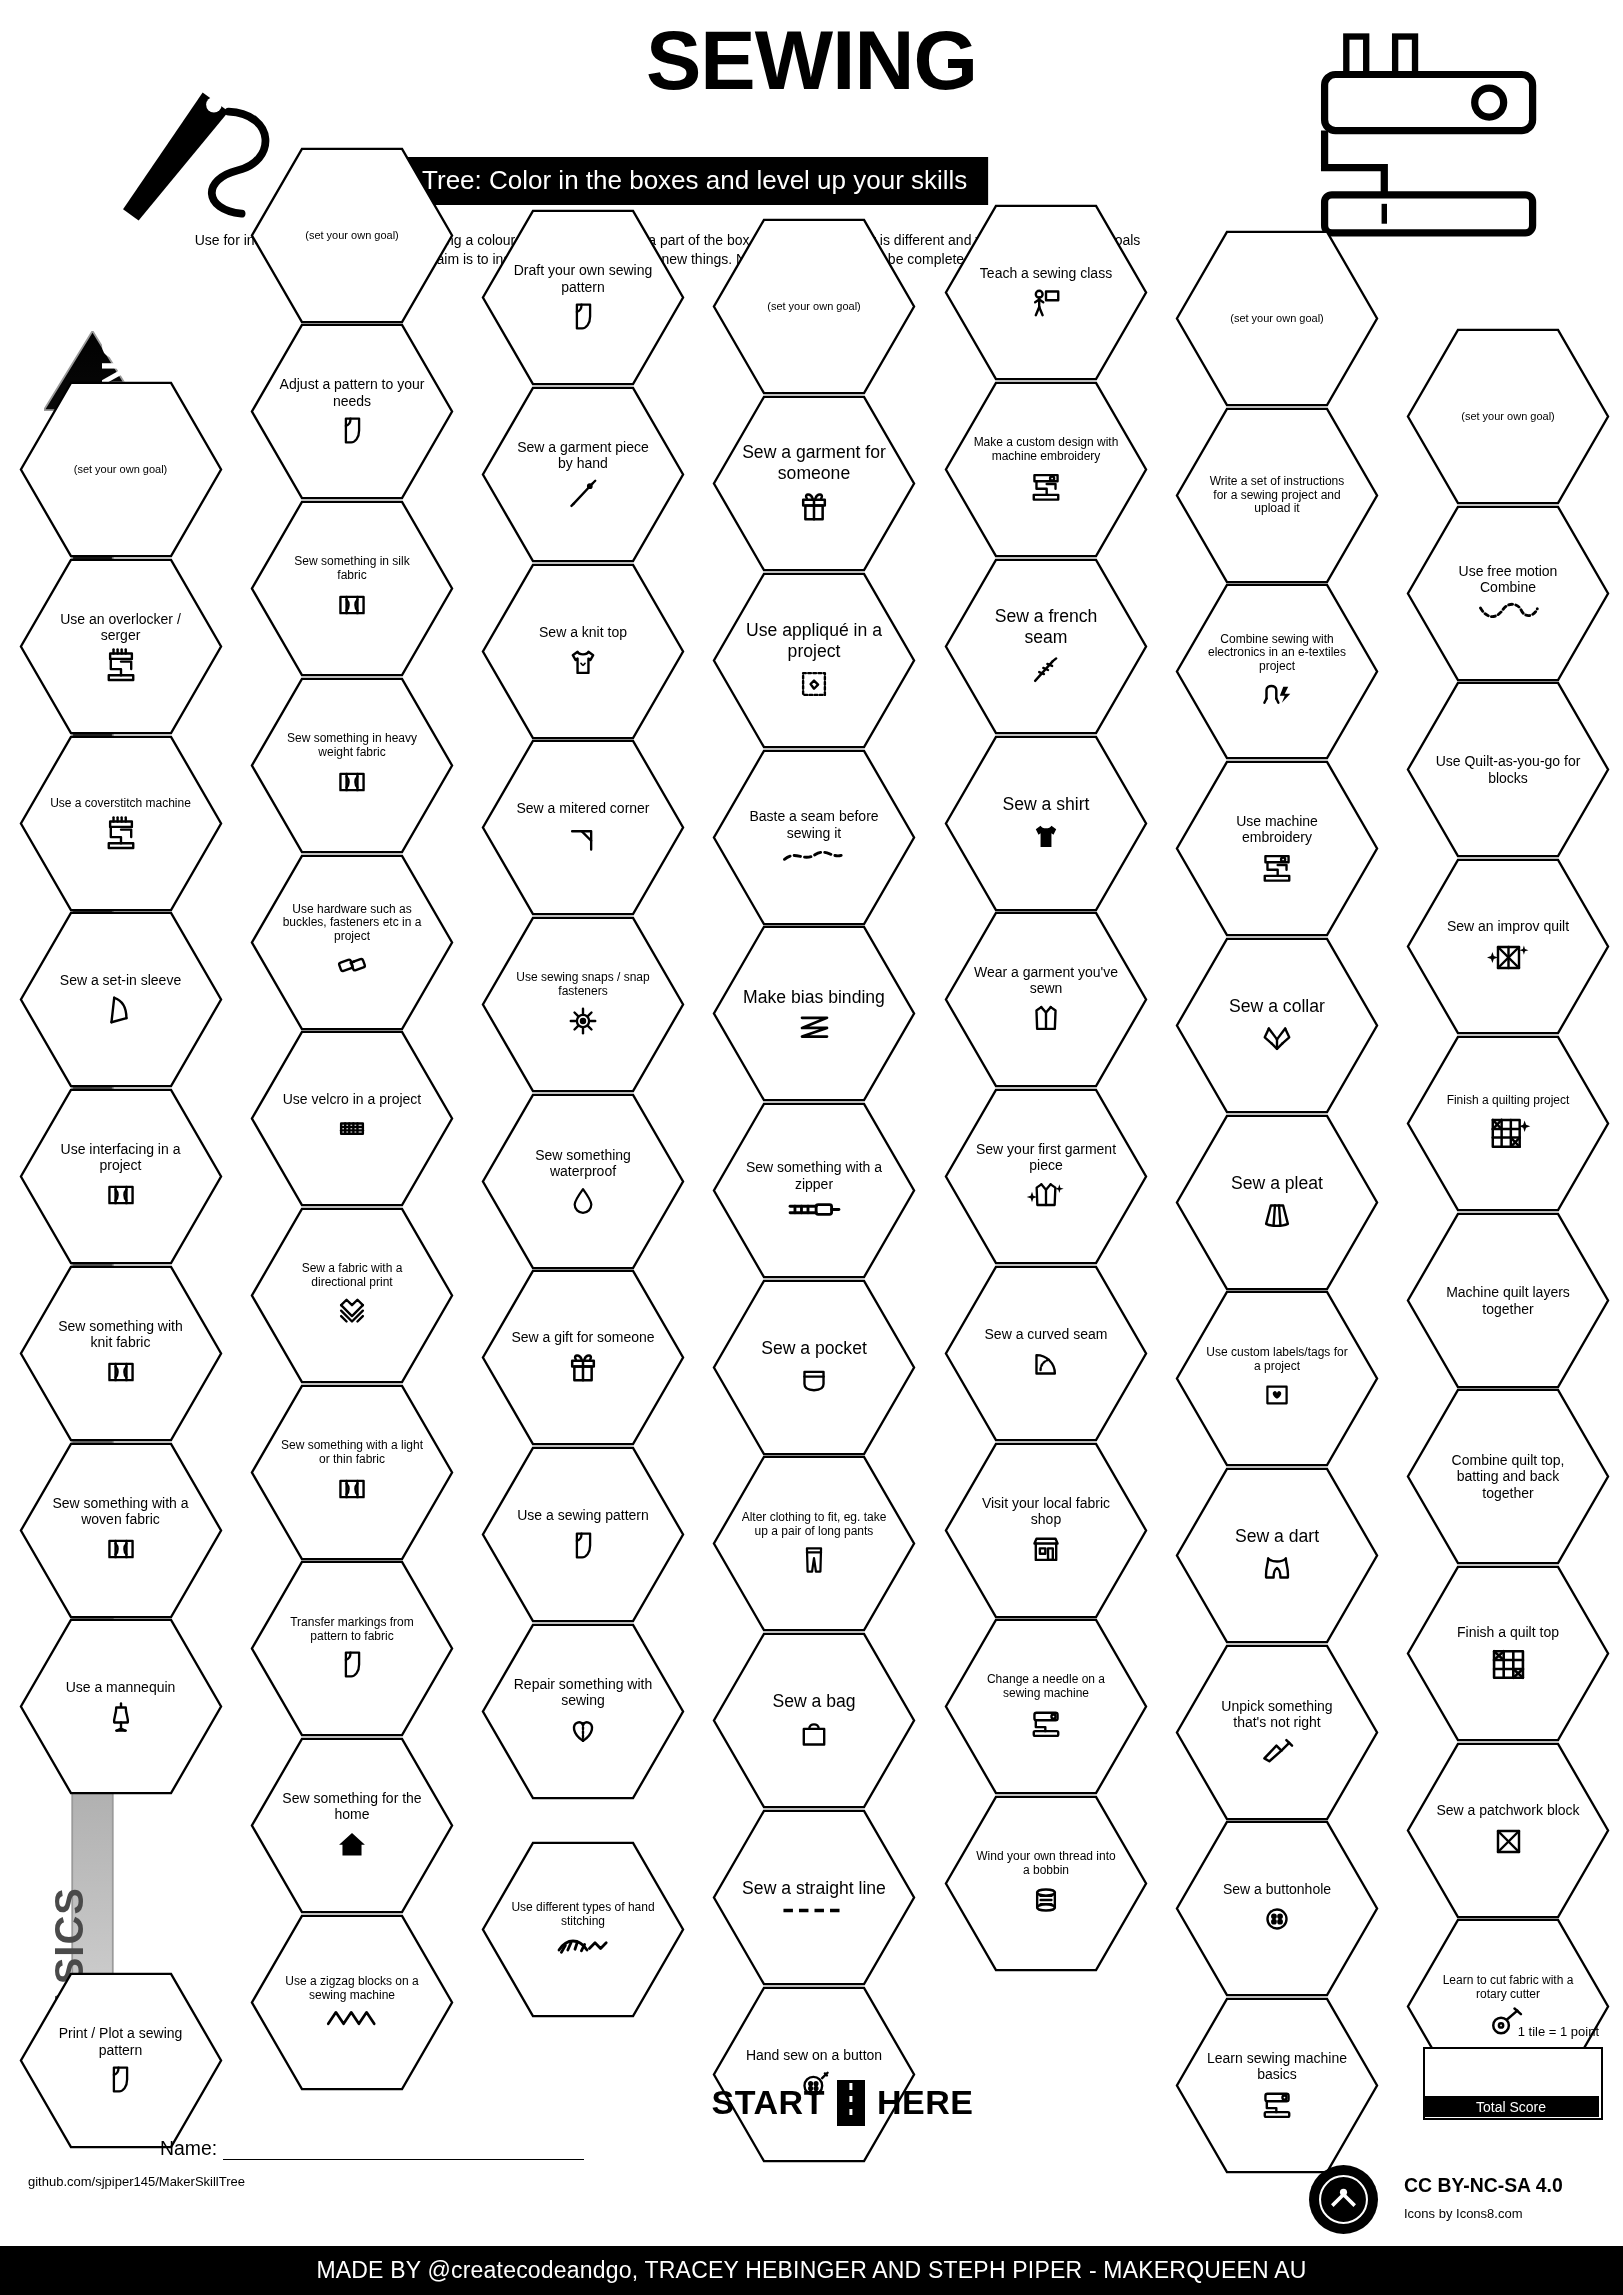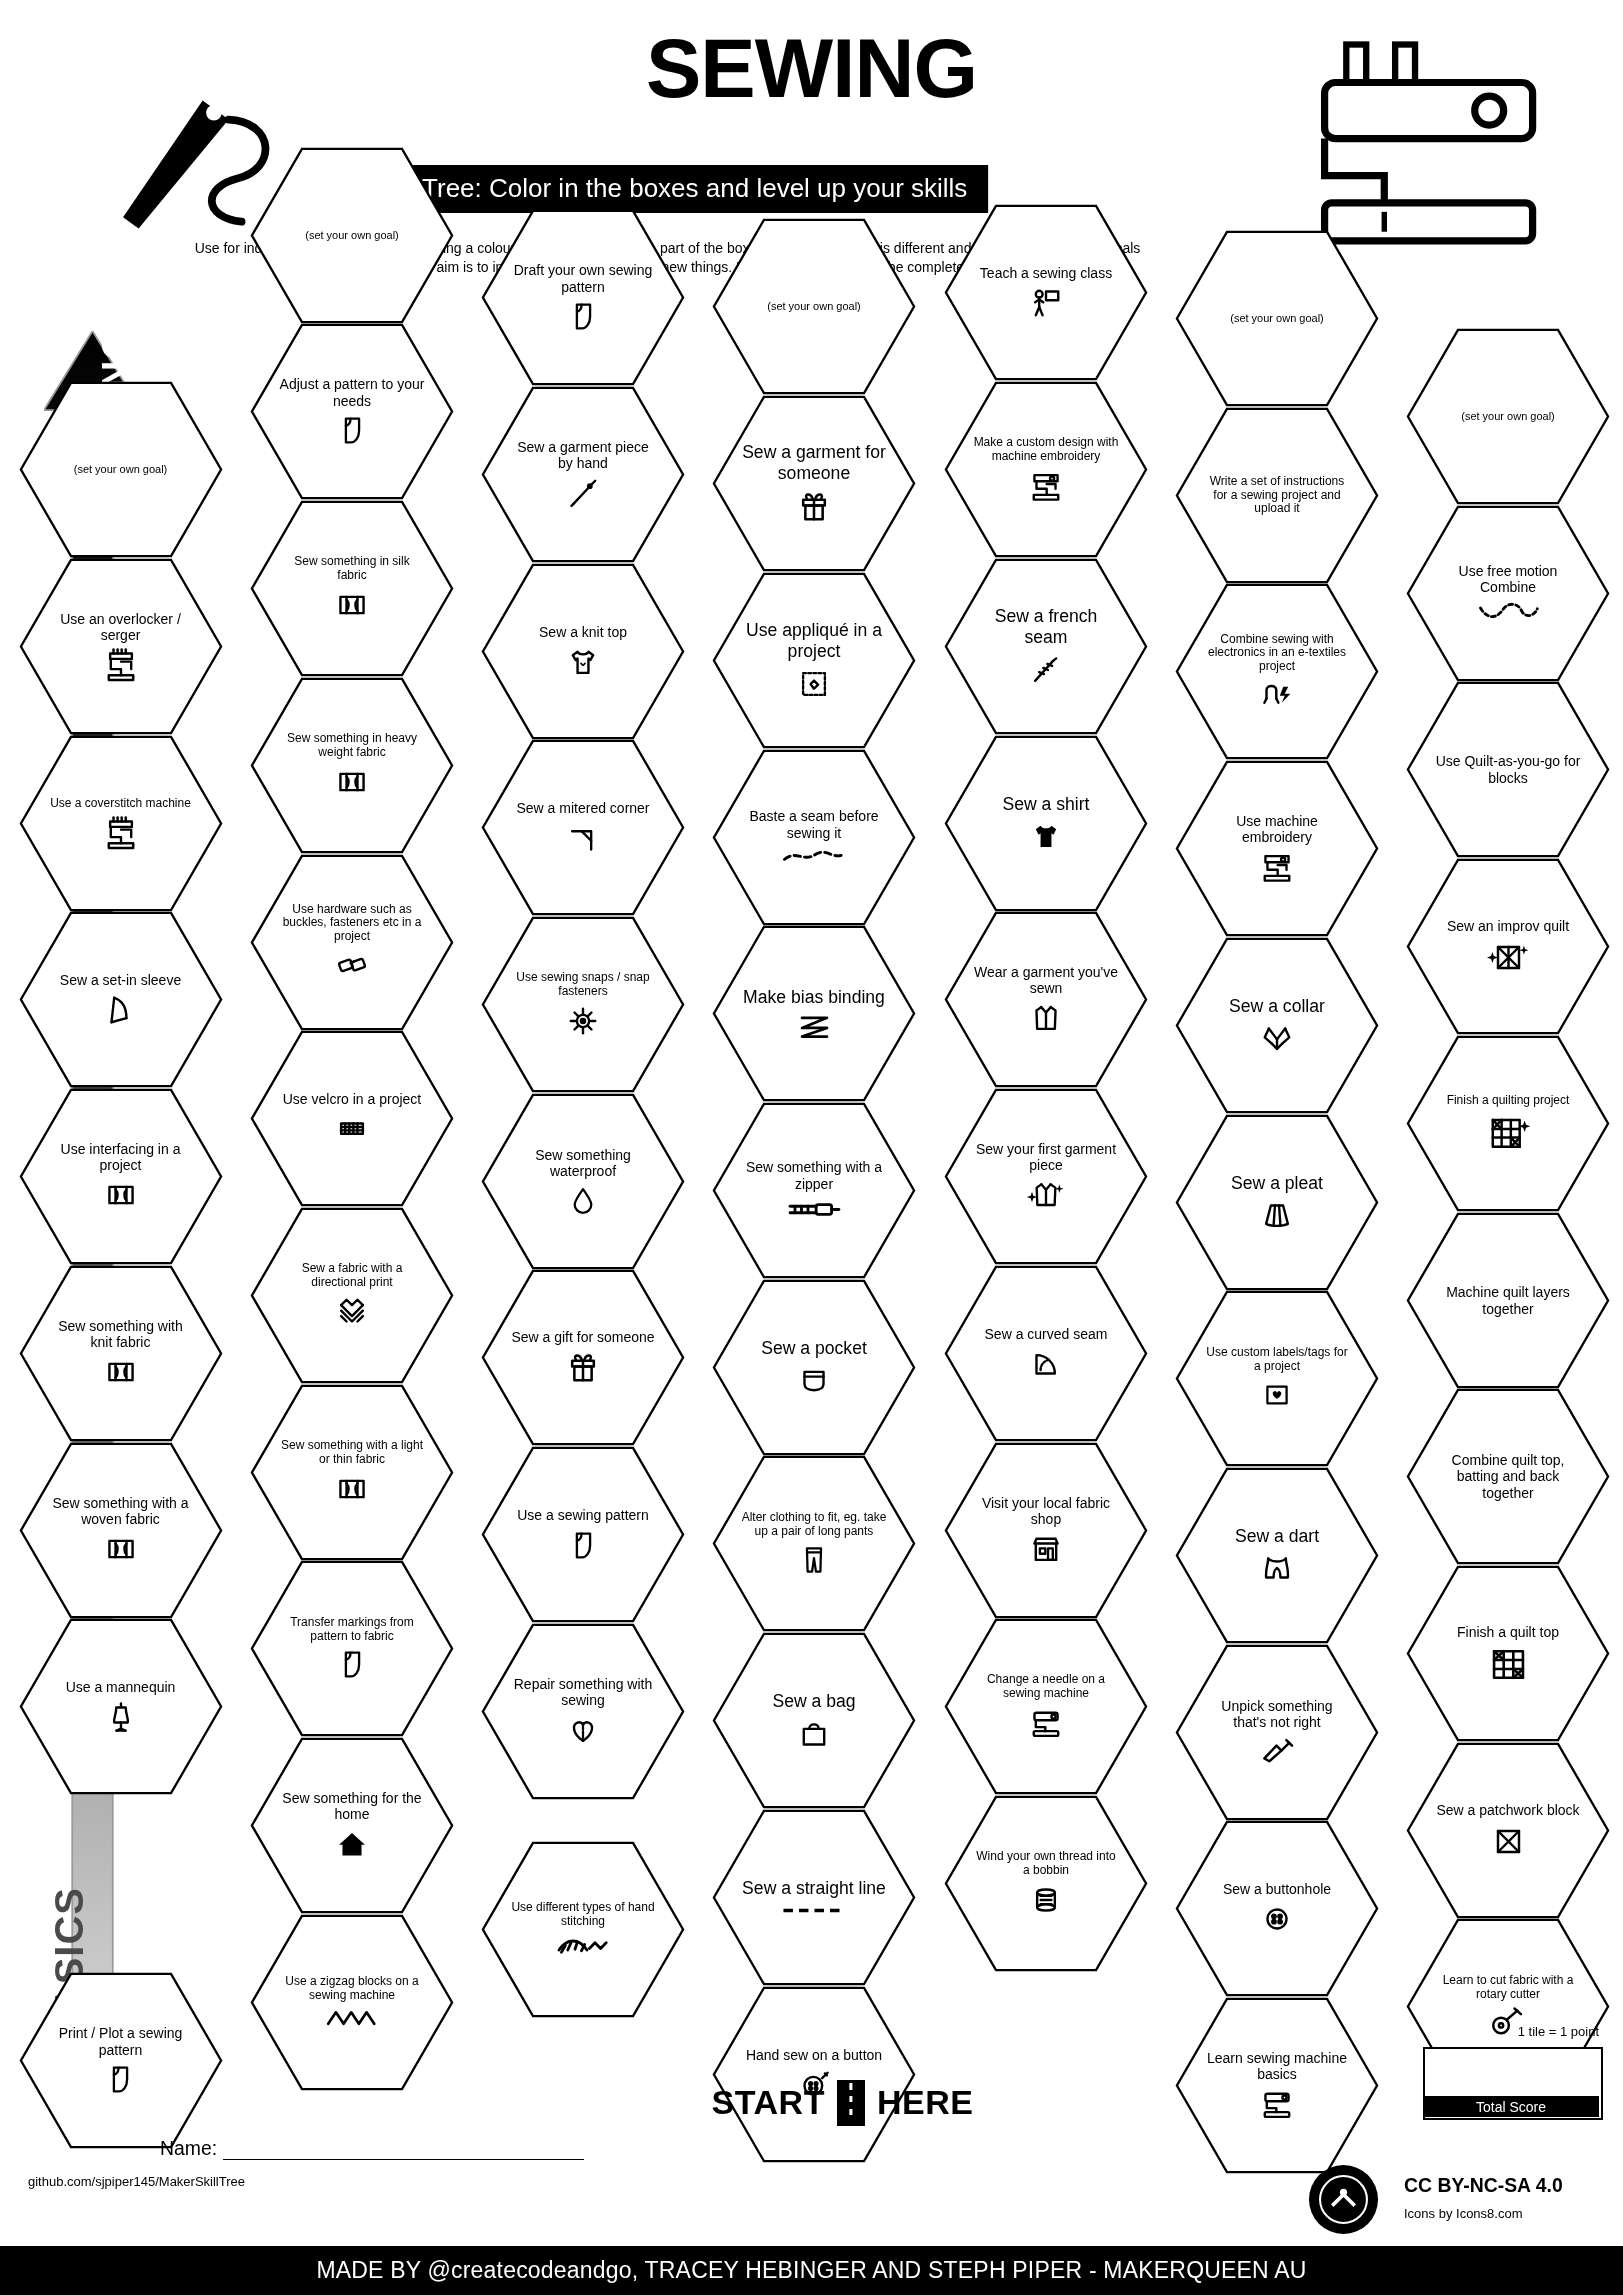--- a/index.html
+++ b/index.html
@@ -1,20 +1,20 @@
 <!DOCTYPE html>
 <html style="font-size:7.4px"><head>
 <meta charset="utf-8">
 <style>
   html,body{margin:0;padding:0;background:#fff;}
   body{font-family:"Liberation Sans",sans-serif;color:#000;}
   #page{position:relative;width:1623px;height:2295px;overflow:hidden;background:#fff;}
 
   
-  #header{position:absolute;left:0;top:8px;width:1335px;height:296px;}
+  #header{position:absolute;left:0;top:0;width:1335px;height:296px;}
   #title{position:absolute;left:0;top:18.5px;width:1623px;text-align:center;font-size:83px;font-weight:bold;letter-spacing:-0.9px;line-height:1;}
   #subtitle-bar{position:absolute;left:50%;transform:translateX(-50%);top:157px;background:#000000;color:#fff;padding:8.3px 21px;font-size:26px;white-space:nowrap;}
   #blurb{position:absolute;left:50%;transform:translateX(-50%);top:231px;width:971px;text-align:center;font-size:14px;line-height:1.35;}
 
   
   #needle{position:absolute;left:97px;top:32px;width:194px;height:199px;}
   
   #machine{position:absolute;left:1309px;top:32px;width:241px;height:208px;}
 
   

